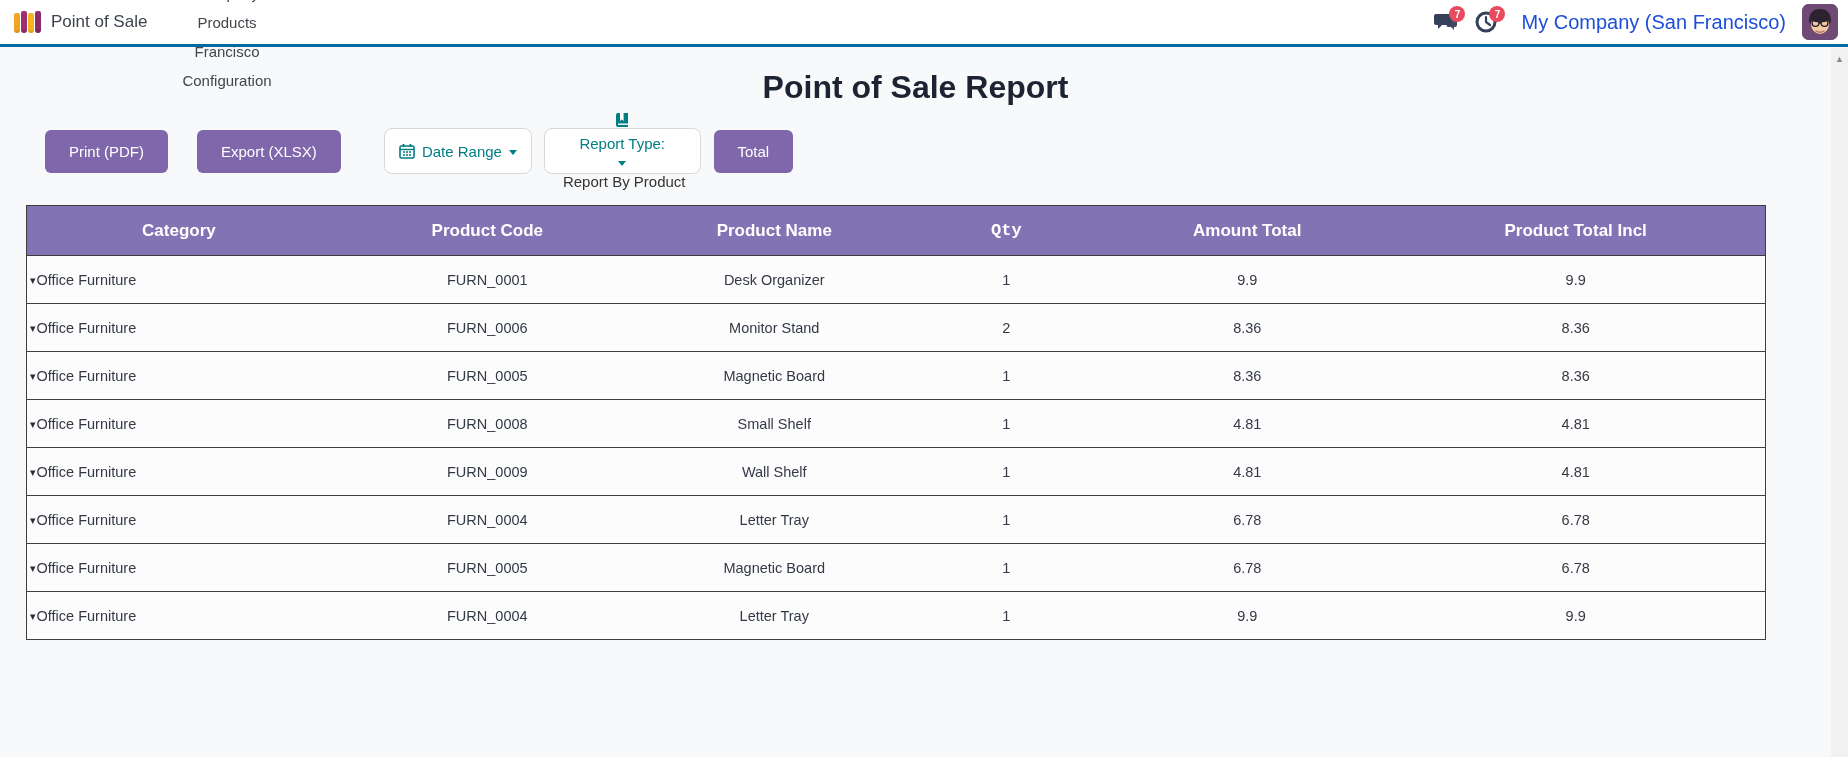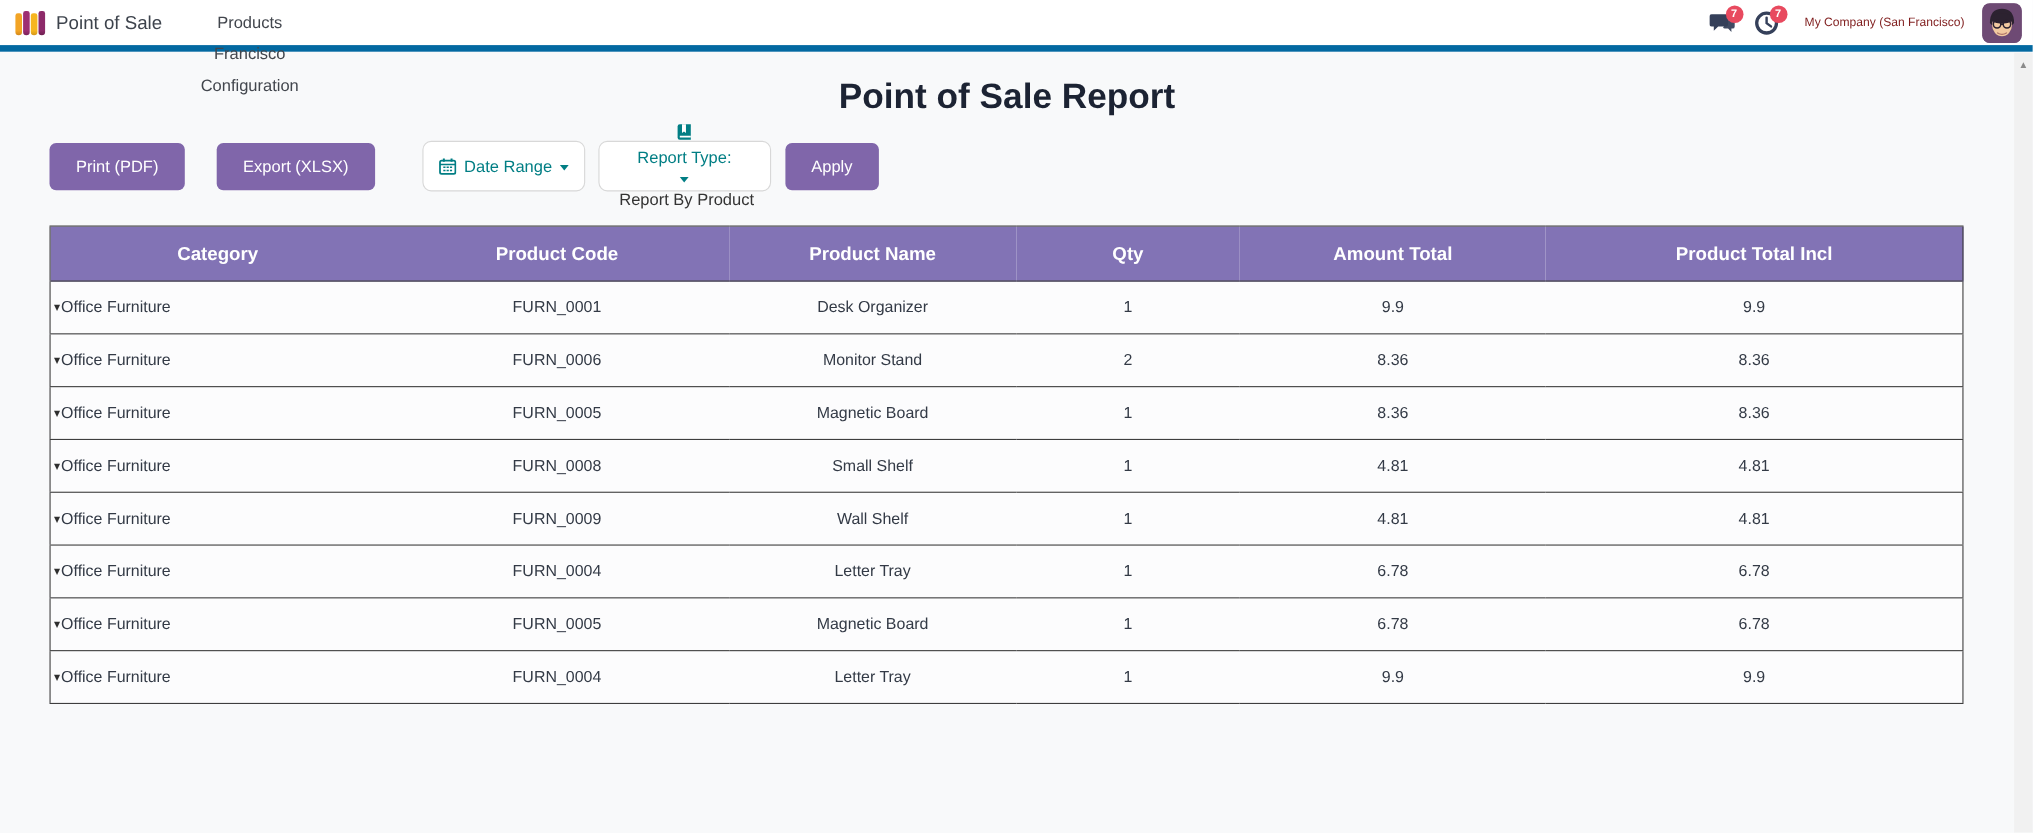--- a/index.html
+++ b/index.html
@@ -13,21 +13,21 @@
   }
   *{box-sizing:border-box;margin:0;padding:0;}
   html,body{width:1848px;height:757px;overflow:hidden;}
   body{
     font-family:"Liberation Sans",sans-serif;
     background:#f8f9fa;
     position:relative;
   }
   
   .navbar{
-    height:47px;background:#ffffff;border-bottom:6px solid #0369a1;
+    height:47px;background:#ffffff;border-bottom:3px solid #0369a1;
     display:flex;align-items:center;justify-content:space-between;
     padding:0 10px 0 14px;
   }
   .nav-left{display:flex;align-items:center;gap:10px;}
   .logo{display:inline-flex;align-items:flex-end;gap:1px;height:22px;cursor:pointer;}
   .logo .stripe{width:6px;height:20px;border-radius:3px 3px 4px 4px;}
   .logo .s1{background:linear-gradient(#f2a425 80%,#d3881a);}
   .logo .s2{background:linear-gradient(#9d2e72 80%,#7c2159);height:22px;}
   .logo .s3{background:linear-gradient(#f6b51f 80%,#d3961a);}
   .logo .s4{background:linear-gradient(#8d2a69 80%,#6d1f50);height:22px;}
@@ -36,21 +36,21 @@
   .nav-item{
     font-size:15px;color:#42464d;padding:6px 11px;border-radius:4px;cursor:pointer;white-space:nowrap;
   }
   .nav-right{display:flex;align-items:center;gap:6px;}
   .icon-btn{position:relative;width:34px;height:34px;display:flex;align-items:center;justify-content:center;cursor:pointer;}
   .badge{
     position:absolute;top:1px;right:-2px;min-width:16px;height:16px;border-radius:8px;
     background:var(--badge-red);color:#fff;font-size:10px;font-weight:bold;
     display:flex;align-items:center;justify-content:center;padding:0 4px;
   }
-  .company{font-size:11px;color:#7f1d1d;margin:0 10px 0 12px;cursor:pointer;white-space:nowrap;}
+  .company{font-size:20px;color:#1d4ed8;margin:0 10px 0 12px;cursor:pointer;white-space:nowrap;}
   .avatar{
     width:36px;height:36px;border-radius:7px;background:#6e4a74;overflow:hidden;cursor:pointer;flex:none;
   }
   
   .page-title{
     margin-top:22px;text-align:center;
     font-size:32px;font-weight:bold;color:var(--title-dark);
     width:1831px;
   }
   .toolbar{
@@ -72,37 +72,37 @@
   .btn-daterange{margin-right:12px;}
   .btn-reporttype{margin-right:13px;flex-direction:column;}
   .caret-down{
     width:0;height:0;border-left:4.5px solid transparent;border-right:4.5px solid transparent;
     border-top:5.5px solid var(--teal);display:inline-block;margin-top:2px;
   }
   .report-value{color:#343434;margin-left:4px;}
   .tool-icon{flex:none;display:inline-flex;}
   
   .report-table{
-    margin:31px 0 0 45px;width:1740px;border-collapse:collapse;
+    margin:31px 0 0 26px;width:1740px;border-collapse:collapse;
     border:1px solid var(--table-border);background:#fcfcfd;
   }
   .report-table th{
     background:var(--header-purple);color:#fff;font-size:17px;font-weight:bold;
     height:50px;text-align:center;border:1px solid var(--table-border);border-left:none;border-right:none;
   }
   .report-table td{
     height:48px;font-size:14.5px;color:var(--cell-text);text-align:center;
     border-bottom:1px solid var(--table-border);
   }
   .report-table td.cell-category{text-align:left;padding-left:3px;}
   .row-caret{font-size:11px;color:#2f2f2f;margin-right:1px;cursor:pointer;vertical-align:1px;}
   .col-category{width:17.5%;}
   .col-code{width:18%;}
   .col-name{width:15%;}
-  .col-qty{width:11.7%;}
+  .col-qty{width:11.7%;font-family:Liberation Mono, monospace;}
   .col-amount{width:16%;}
   .col-amount-incl{width:21.8%;}
   
   .v-scrollbar{
     position:absolute;top:48px;right:0;bottom:0;width:17px;background:#f1f1f1;
     display:flex;justify-content:center;
   }
   .sb-arrow{
     margin-top:7px;font-size:9px;color:#8a8a8a;line-height:9px;user-select:none;
   }
@@ -183,21 +183,21 @@
         <path d="M3 1 h10 v14 h-10 a2 2 0 0 1 -2 -2 v-10 a2 2 0 0 1 2 -2 z" fill="#017e84"></path>
         <path d="M3 12.2 h10" stroke="#ffffff" stroke-width="1.4"></path>
         <path d="M5 1 v8 l1.8 -1.5 L8.6 9 v-8 z" fill="#ffffff"></path>
       </svg>
     </span>
     <span>Report Type:</span>
     <span class="caret-down"></span>
     <span class="report-value">Report By Product</span>
   </button>
 
-  <button class="btn btn-purple">Apply</button>
+  <button class="btn btn-purple">Total</button>
 </div>
 
 <table class="report-table">
   <thead>
     <tr>
       <th class="col-category">Category</th>
       <th class="col-code">Product Code</th>
       <th class="col-name">Product Name</th>
       <th class="col-qty">Qty</th>
       <th class="col-amount">Amount Total</th>

